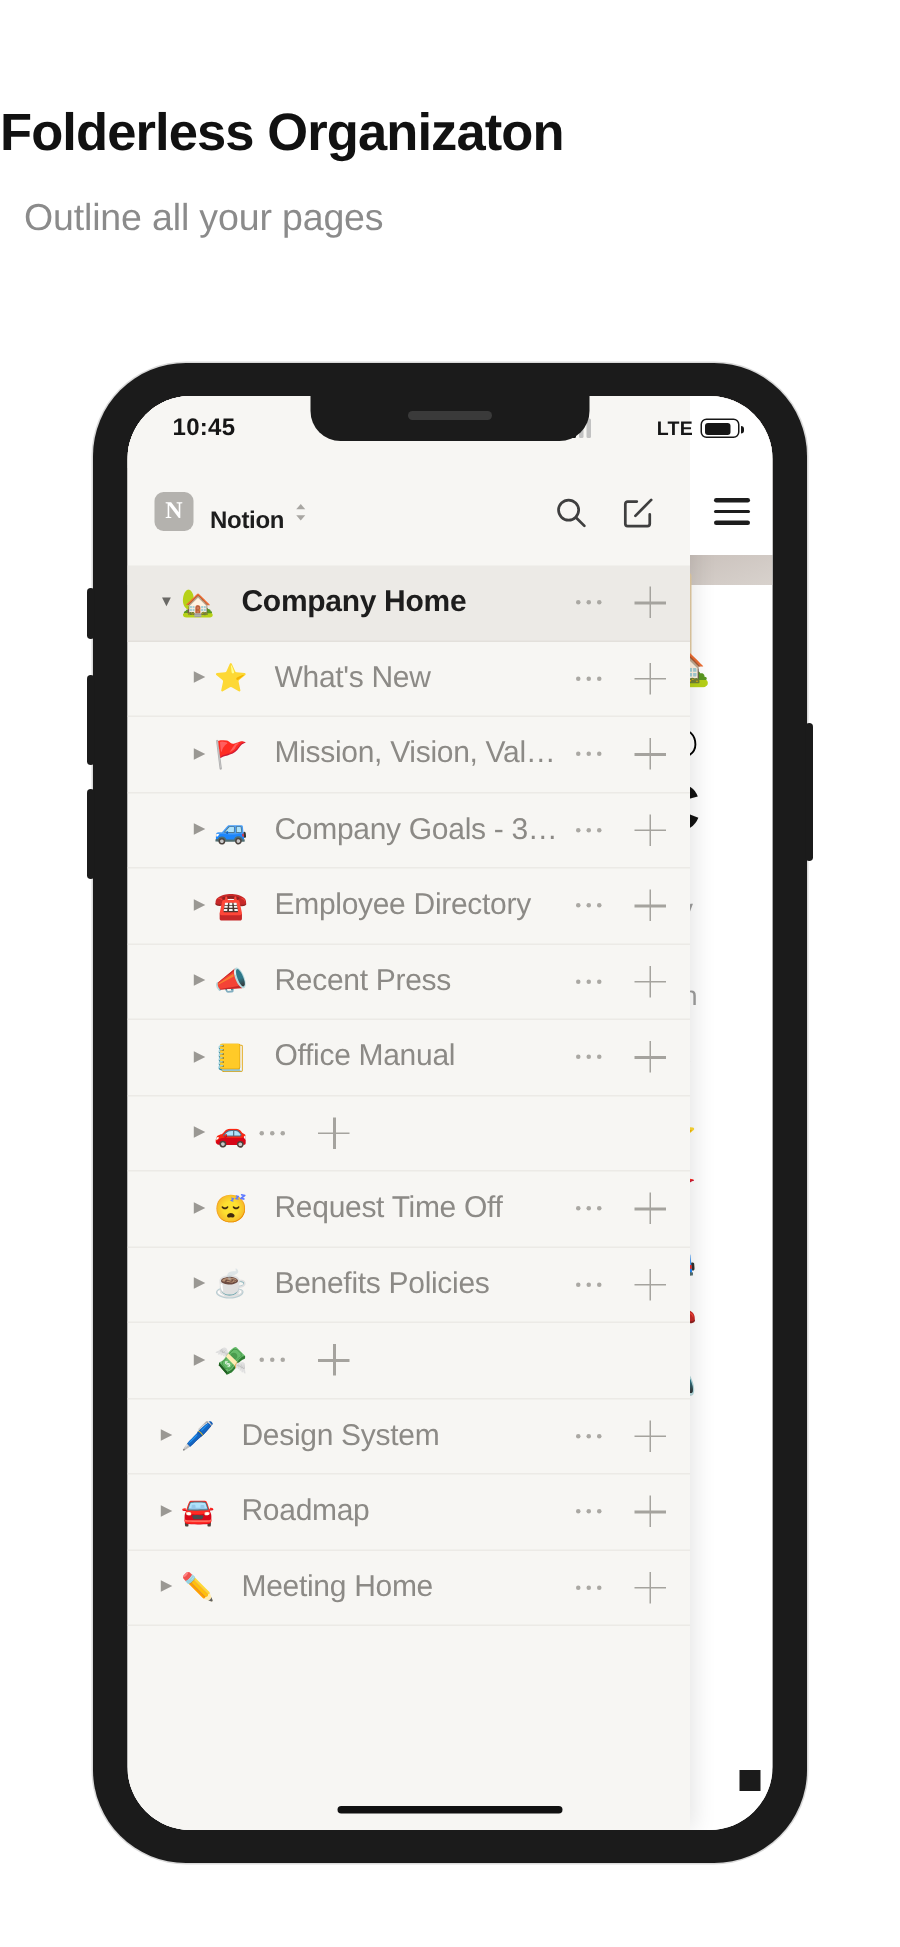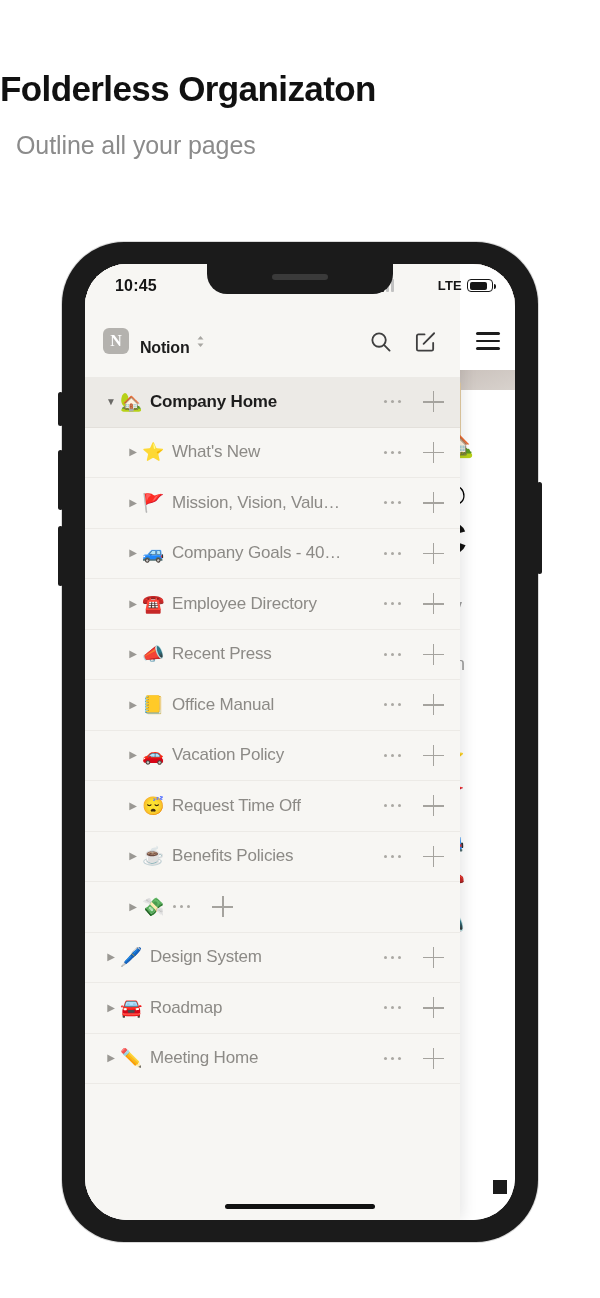--- a/index.html
+++ b/index.html
@@ -322,22 +322,22 @@
   }
   .row.selected .tri { color: #6a6966; }
   .row-emoji {
     flex: none;
     width: 26px;
     font-size: 18px;
     text-align: center;
     line-height: 1;
   }
   .row-label {
-    margin-left: 5px;
-    font-size: 17px;
+    margin-left: 16px;
+    font-size: 20px;
     color: #8c8a86;
     white-space: nowrap;
     overflow: hidden;
     text-overflow: ellipsis;
     letter-spacing: -0.2px;
     flex: 1;
     min-width: 0;
   }
   .row.selected .row-label {
     color: #1d1d1d;
@@ -485,21 +485,21 @@
                   <i></i>
                   <i></i>
                   <i></i>
                 </div>
                 <div class="plus"></div>
               </div>
             </div>
             <div class="row lvl1">
               <div class="tri">▶</div>
               <div class="row-emoji">🚙</div>
-              <div class="row-label">Company Goals - 40…</div>
+              <div class="row-label">Company Goals - 30…</div>
               <div class="row-actions">
                 <div class="dots">
                   <i></i>
                   <i></i>
                   <i></i>
                 </div>
                 <div class="plus"></div>
               </div>
             </div>
             <div class="row lvl1">
@@ -537,21 +537,20 @@
                   <i></i>
                   <i></i>
                   <i></i>
                 </div>
                 <div class="plus"></div>
               </div>
             </div>
             <div class="row lvl1">
               <div class="tri">▶</div>
               <div class="row-emoji">🚗</div>
-              <div class="row-label">Vacation Policy</div>
               <div class="row-actions">
                 <div class="dots">
                   <i></i>
                   <i></i>
                   <i></i>
                 </div>
                 <div class="plus"></div>
               </div>
             </div>
             <div class="row lvl1">

